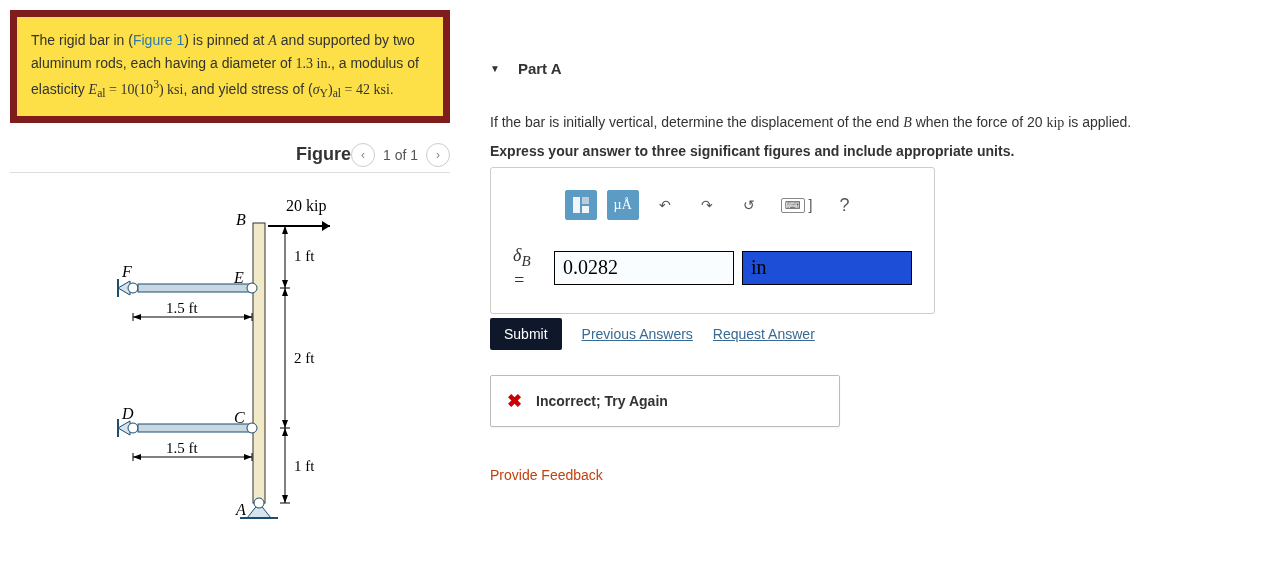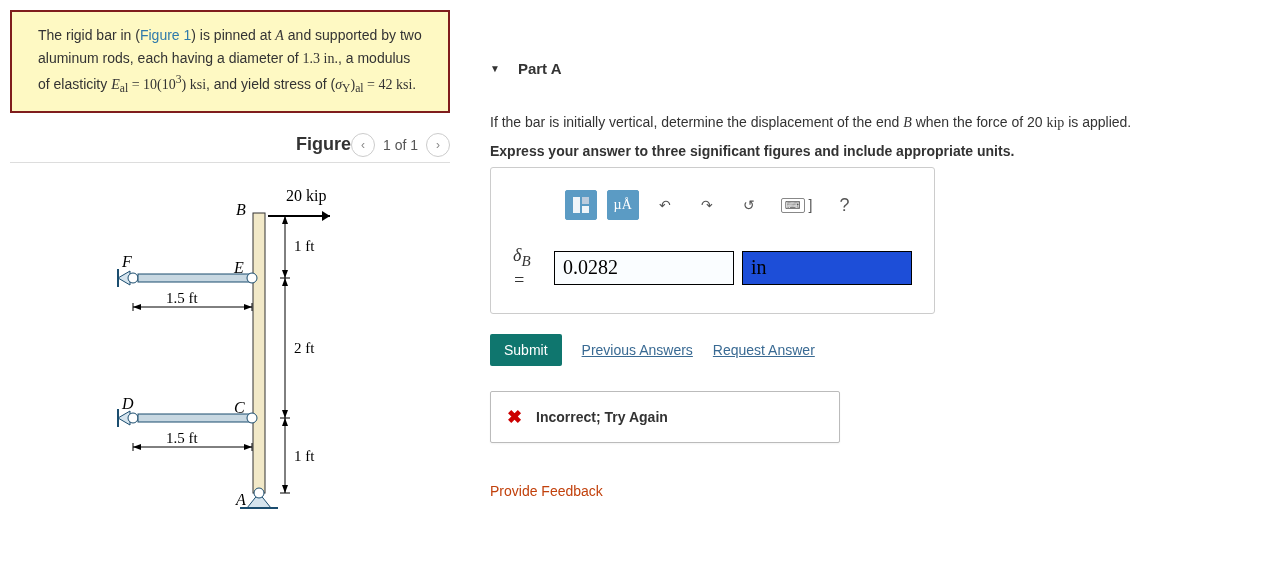--- a/index.html
+++ b/index.html
@@ -12,23 +12,23 @@
     width: 1269px;
   }
   .container {
     display: flex;
     padding: 10px;
     gap: 40px;
   }
   .left-col { width: 440px; }
   .right-col { flex: 1; padding-top: 50px; }
   .problem-box {
-    background: #fef9c3;
-    border: 2px solid #7f1d1d;
-    padding: 12px 26px;
+    background: #fde047;
+    border: 7px solid #7f1d1d;
+    padding: 12px 14px;
     line-height: 1.6;
   }
   .figure-header {
     display: flex;
     align-items: center;
     justify-content: flex-end;
     margin-top: 20px;
     padding-bottom: 5px;
     border-bottom: 1px solid #ddd;
   }
@@ -63,21 +63,21 @@
     margin-bottom: 35px;
   }
   .part-header .caret { font-size: 10px; }
   .question-text { margin-bottom: 10px; line-height: 1.5; }
   .instructions { font-weight: bold; margin-bottom: 8px; }
   .answer-box {
     border: 1px solid #ccc;
     border-radius: 3px;
     padding: 22px;
     width: 445px;
-    margin-bottom: 20px;
+    margin-bottom: 4px;
     position: relative;
     background: #fff;
   }
   .format-toolbar {
     display: flex;
     gap: 10px;
     align-items: center;
     justify-content: center;
     margin-bottom: 25px;
   }
@@ -111,21 +111,21 @@
   }
   .answer-input { width: 180px; background: #fafdff; }
   .unit-input { width: 170px; background: #1d4ed8; }
   .submit-row {
     display: flex;
     align-items: center;
     gap: 20px;
     margin-bottom: 25px;
   }
   .submit-btn {
-    background: #0f766e;
+    background: #0f172a;
     color: #fff;
     border: none;
     padding: 8px 14px;
     font-size: 14px;
     cursor: pointer;
     border-radius: 2px;
     text-align: center;
   }
   .link-btn {
     color: #396a93;

